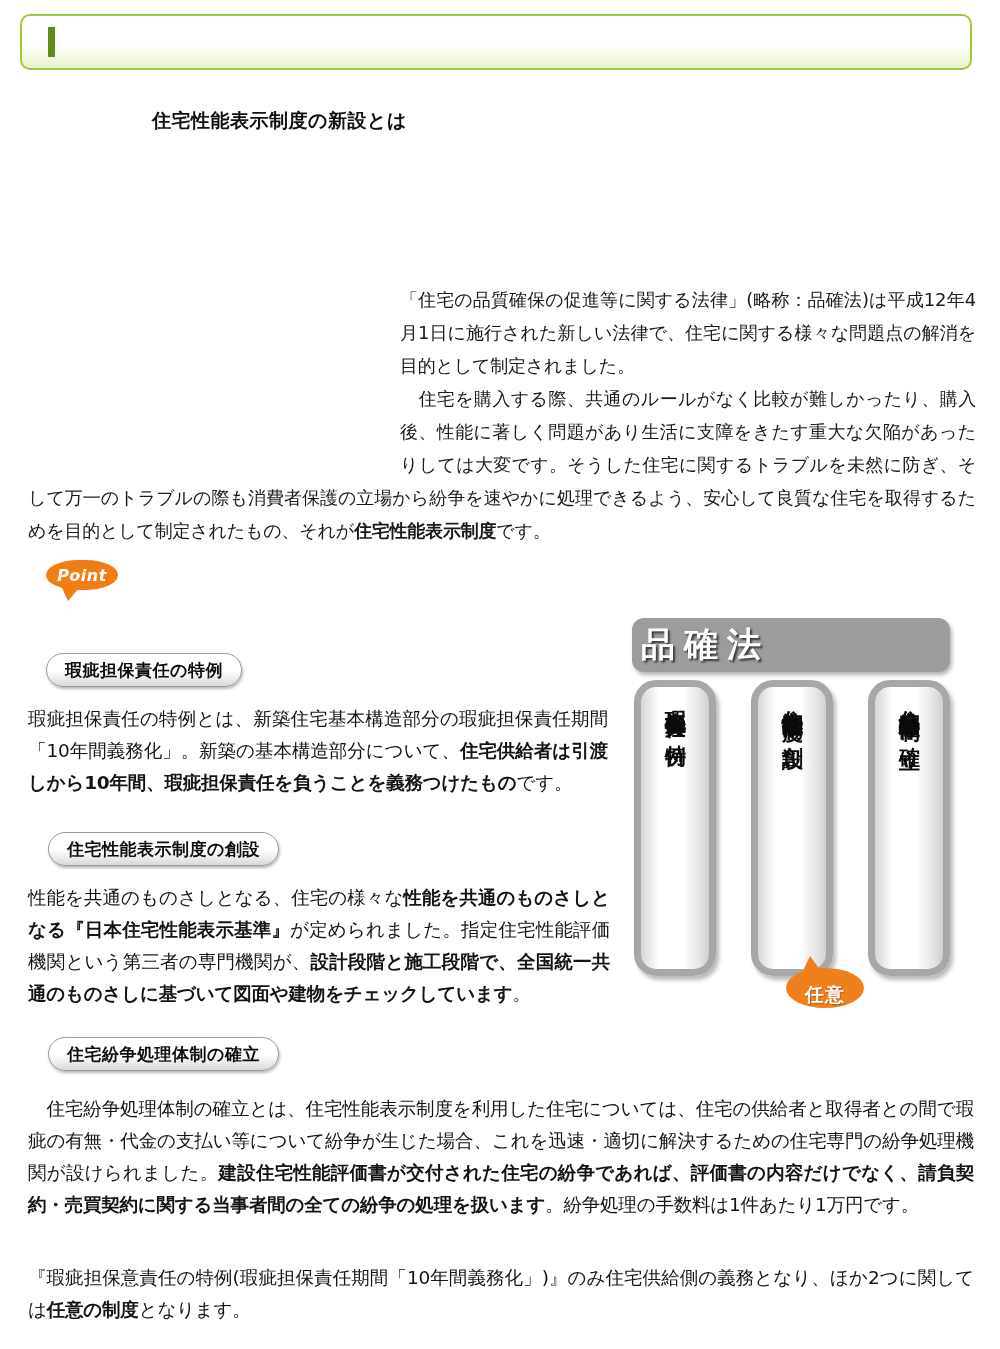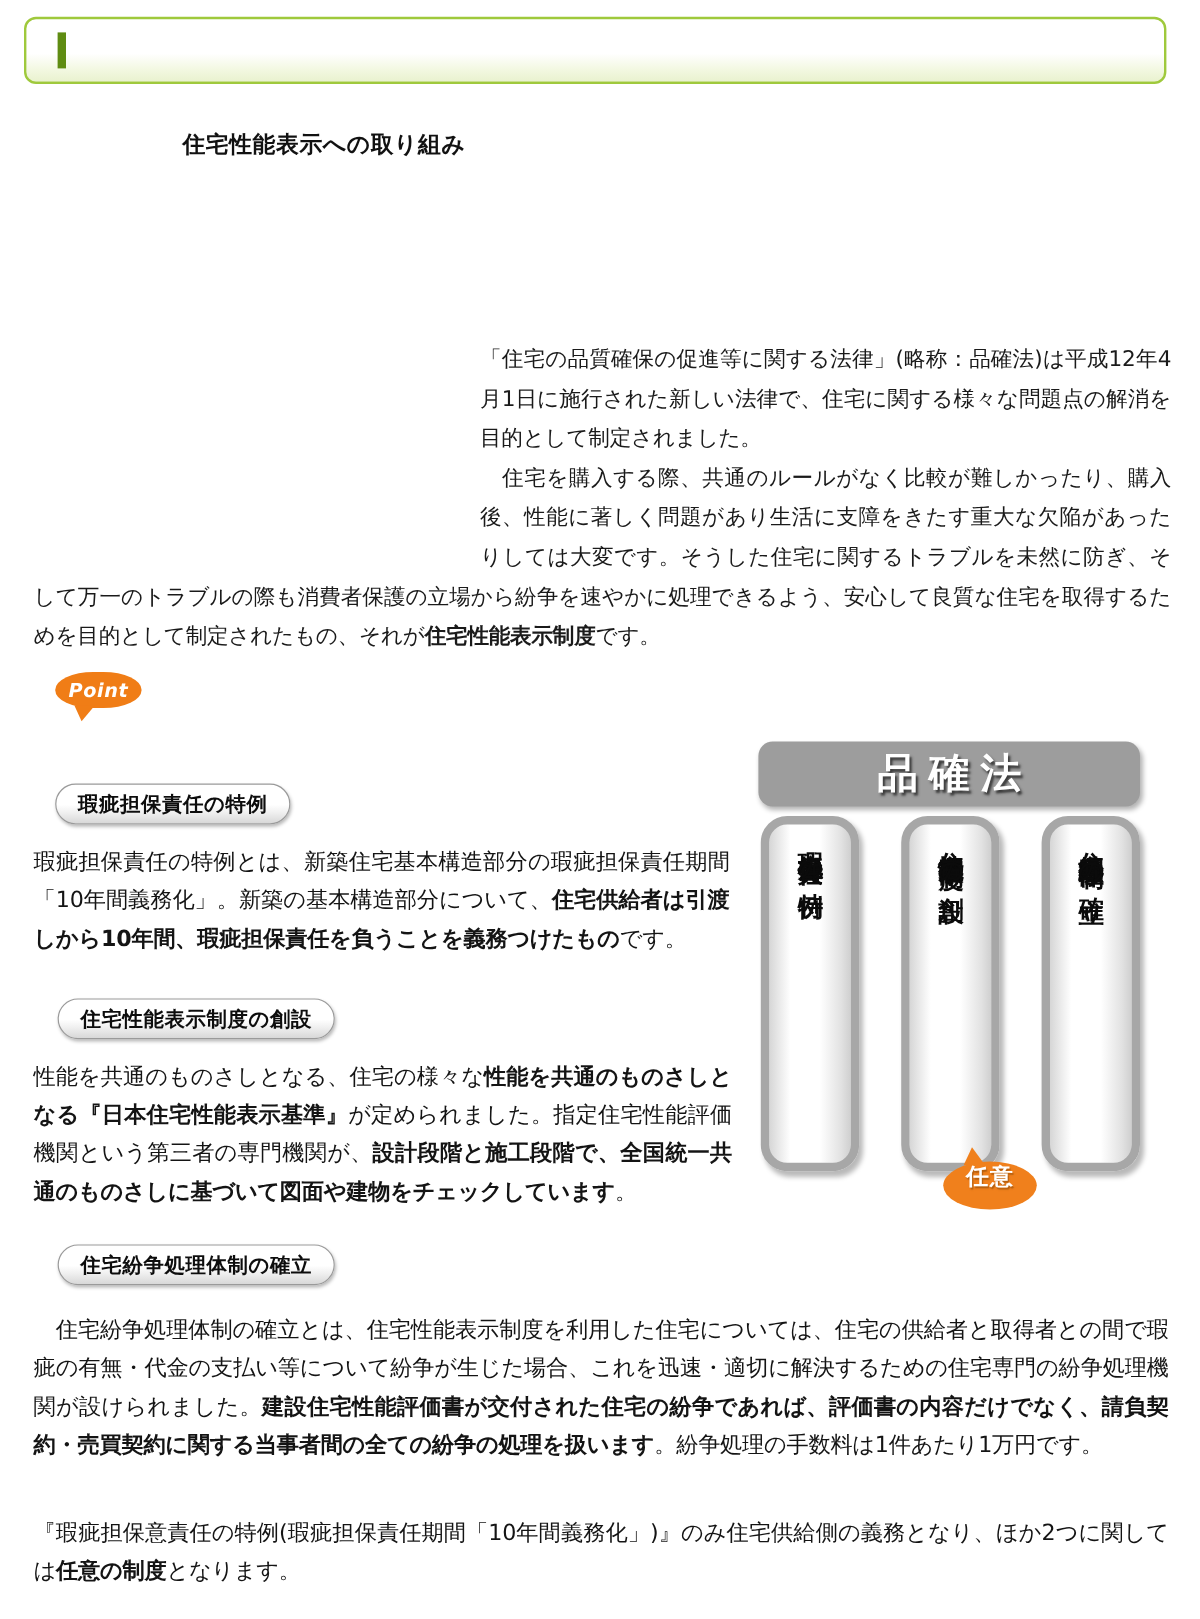--- a/index.html
+++ b/index.html
@@ -165,21 +165,20 @@
     position: absolute;
     left: 6px;
     top: 0;
     width: 318px;
     height: 54px;
     background: #9d9d9d;
     border-radius: 12px;
     box-shadow: 2px 3px 4px rgba(0,0,0,0.30);
     display: flex;
     align-items: center;
-    justify-content: center;
   }
   .diagram-title-label {
     font-size: 34px;
     font-weight: bold;
     color: #ffffff;
     letter-spacing: 9px;
     text-shadow: 2px 2px 2px rgba(40,40,40,0.85);
     padding-left: 9px;
   }
   .diagram-cols {
@@ -217,21 +216,21 @@
   }
   .optional-badge {
     position: absolute;
     left: 160px;
     top: 288px;
     width: 78px;
     height: 40px;
     background: #f0801c;
     border-radius: 50%;
     display: flex;
-    align-items: flex-start;
+    align-items: flex-end;
     justify-content: center;
     z-index: 5;
   }
   .optional-badge::before {
     content: "";
     position: absolute;
     left: 17px;
     top: -12px;
     width: 0;
     height: 0;
@@ -247,21 +246,21 @@
     text-shadow: 1px 1px 1px rgba(120,60,0,0.5);
   }
 </style>
 </head>
 <body>
 
 <div class="page-header">
   <div class="header-accent"></div>
 </div>
 
-<div class="sub-title">住宅性能表示への取り組み</div>
+<div class="sub-title">住宅性能表示制度の新設とは</div>
 
 <div class="intro-block">
   <div class="intro-float"></div>
   <span>「住宅の品質確保の促進等に関する法律」(略称：品確法)は平成12年4月1日に施行された新しい法律で、住宅に関する様々な問題点の解消を目的として制定されました。</span><br>
   <span>　住宅を購入する際、共通のルールがなく比較が難しかったり、購入後、性能に著しく問題があり生活に支障をきたす重大な欠陥があったりしては大変です。そうした住宅に関するトラブルを未然に防ぎ、そして万一のトラブルの際も消費者保護の立場から紛争を速やかに処理できるよう、安心して良質な住宅を取得するためを目的として制定されたもの、それが</span><b>住宅性能表示制度</b><span>です。</span>
 </div>
 
 <div class="point-row">
   <div class="point-badge">
     <span>Point</span>

